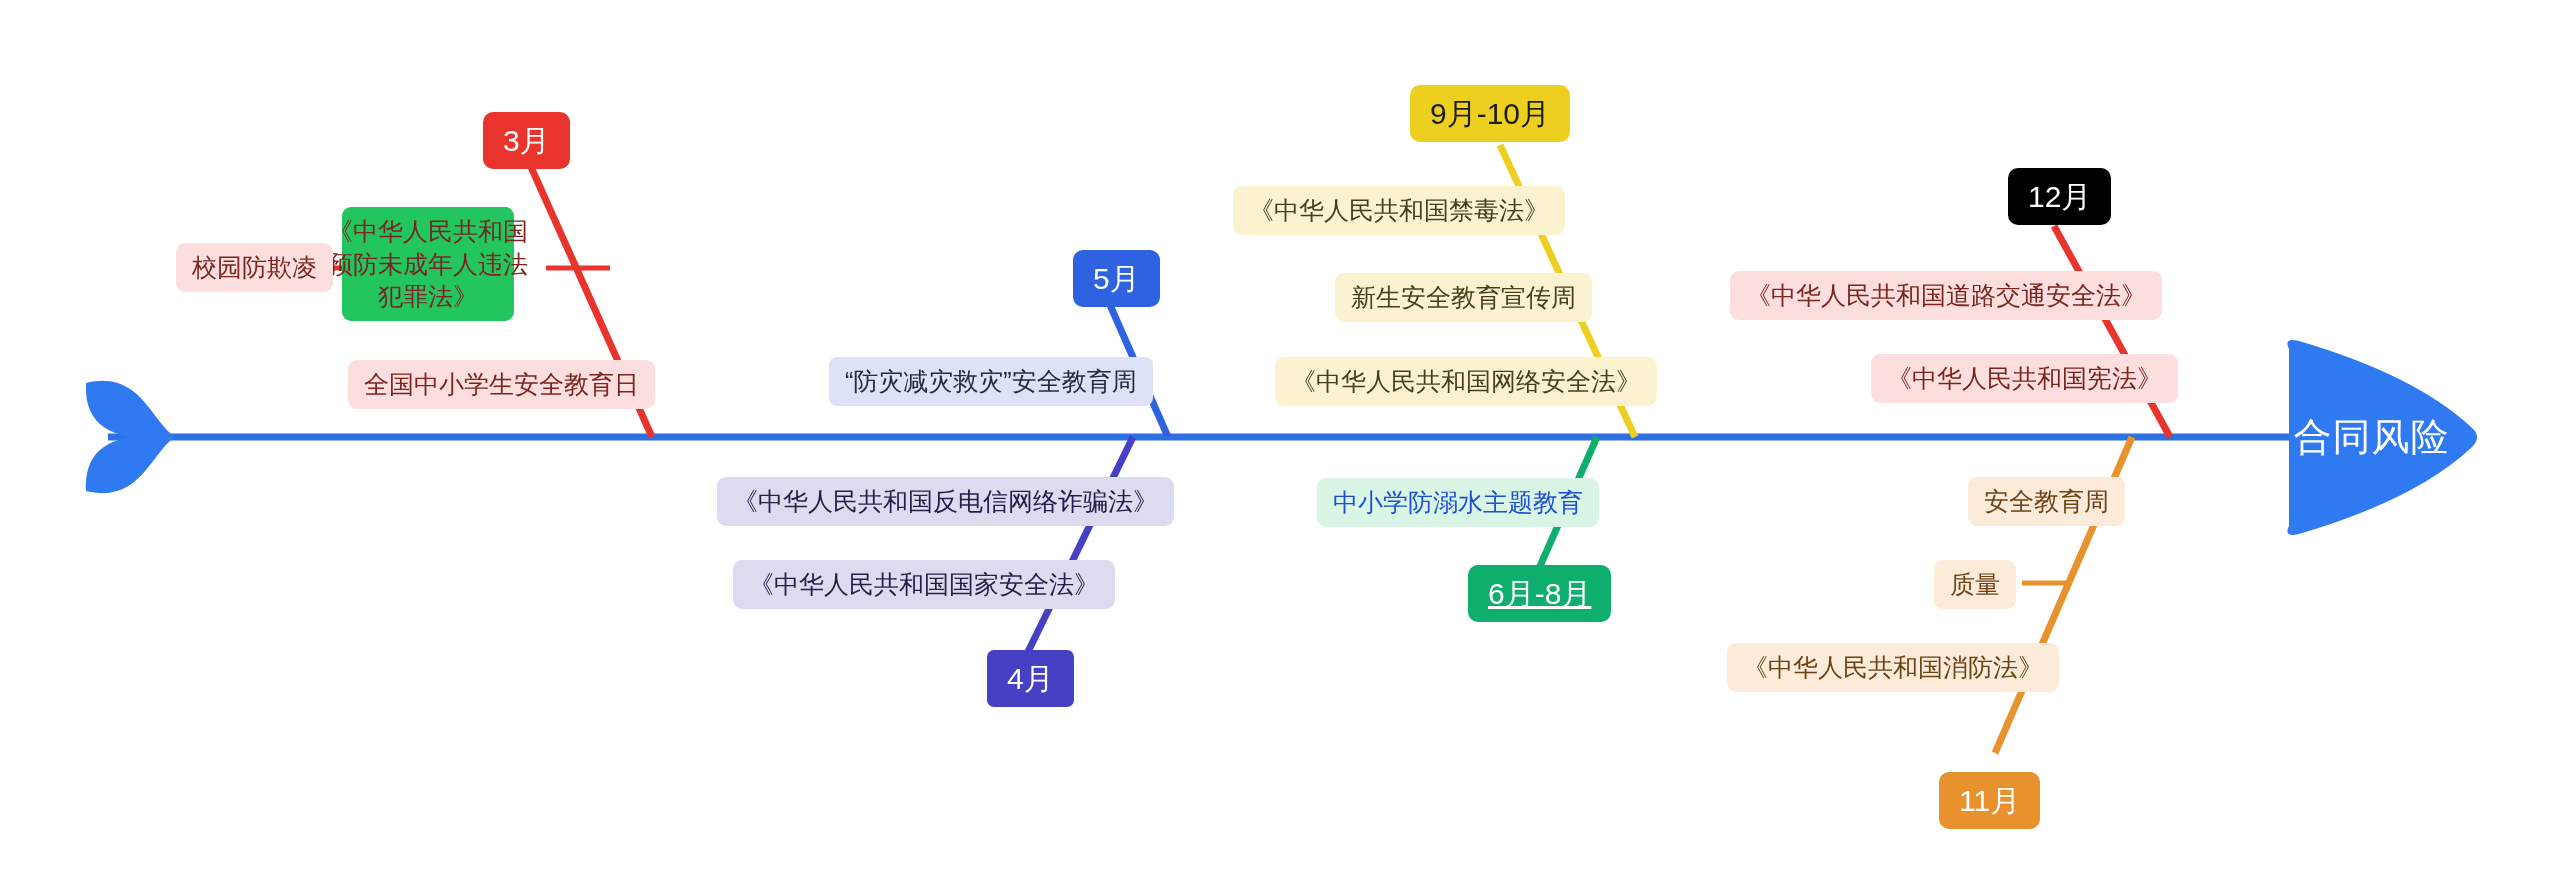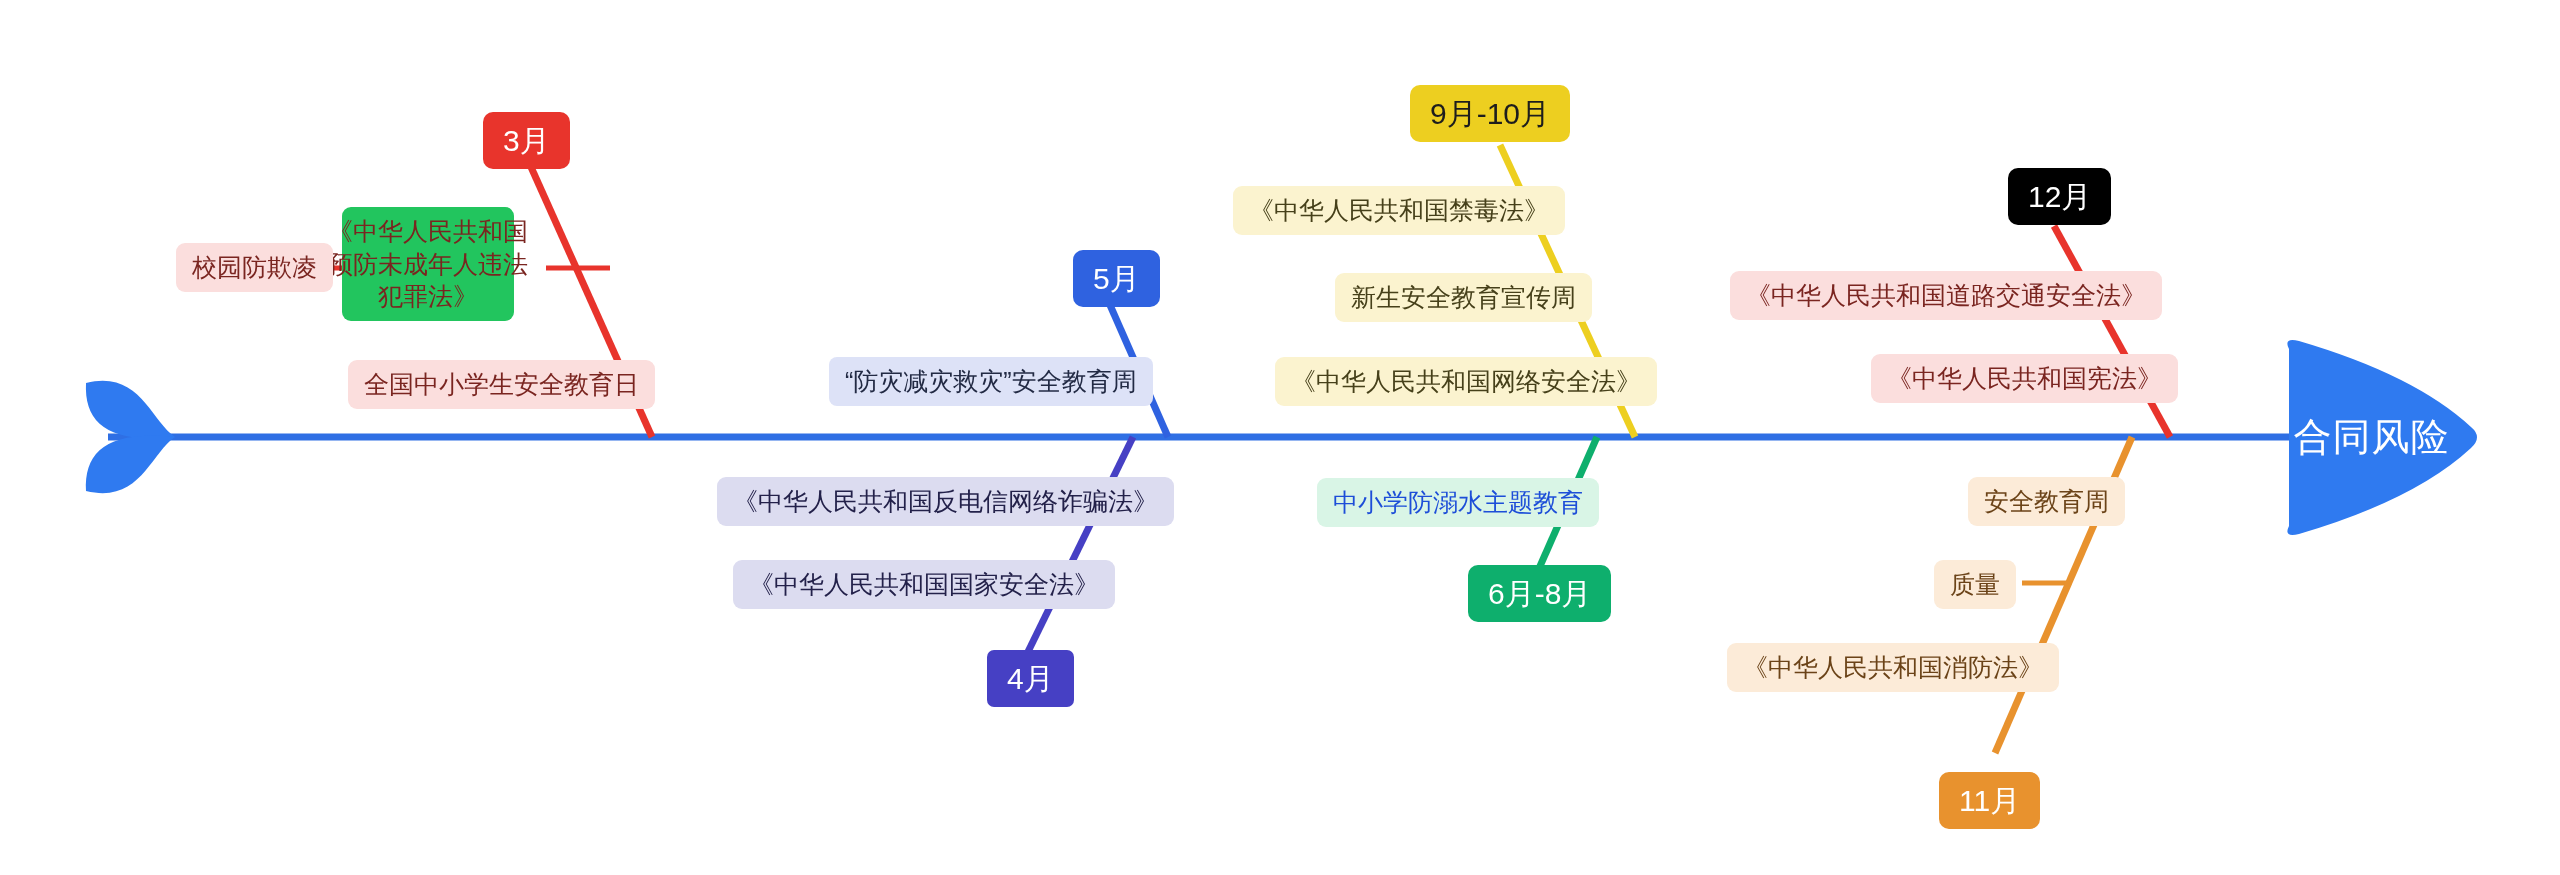--- a/index.html
+++ b/index.html
@@ -166,21 +166,21 @@
   </div>
 
   <div class="node leaf" style="left:717px; top:477px; background:#dcdcf0; color:#23214a;">
     <span>《中华人民共和国反电信网络诈骗法》</span>
   </div>
 
   <div class="node leaf" style="left:733px; top:560px; background:#dcdcf0; color:#23214a;justify-content:flex-end;">
     <span>《中华人民共和国国家安全法》</span>
   </div>
 
-  <div class="node cat" style="left:1468px; top:565px; background:#0eaf6d;">
+  <div class="node cat" style="left:1468px; top:565px; background:#0eaf6d;text-decoration:underline;">
     <span>6月-8月</span>
   </div>
 
   <div class="node leaf" style="left:1317px; top:478px; background:#d9f5e6; color:#1d4ed8;">
     <span>中小学防溺水主题教育</span>
   </div>
 
   <div class="node cat" style="left:1939px; top:740px; background:#e8922e;margin-top:32px;">
     <span>11月</span>
   </div>

